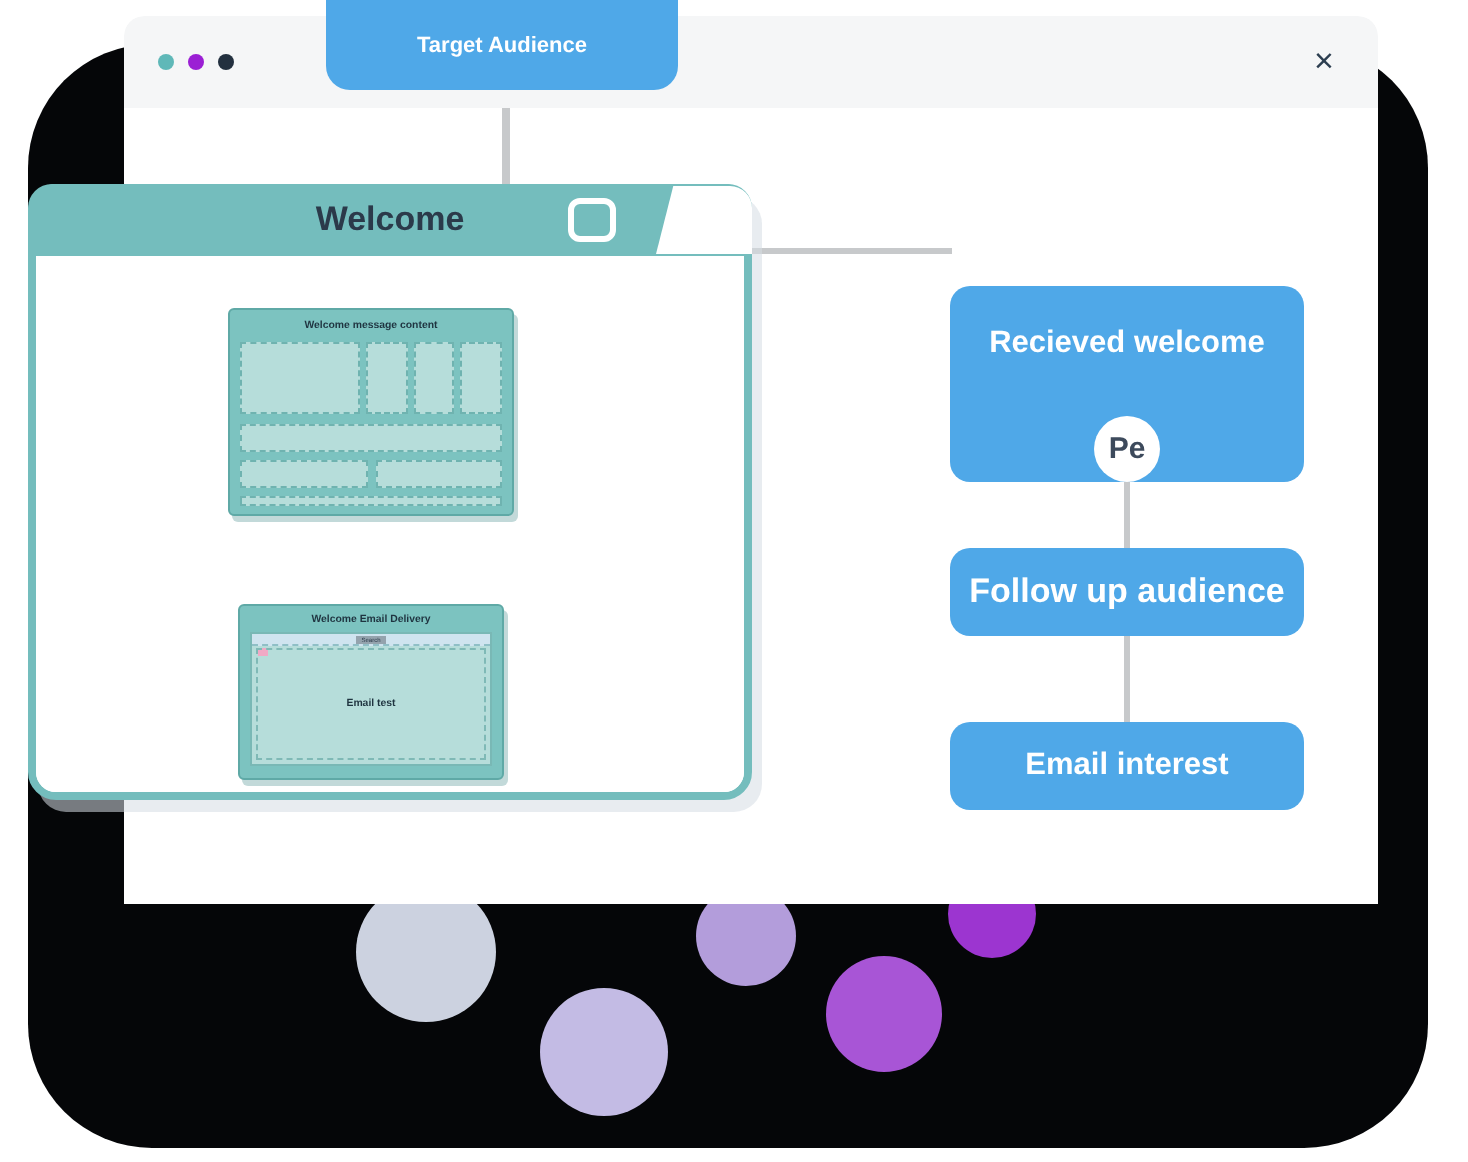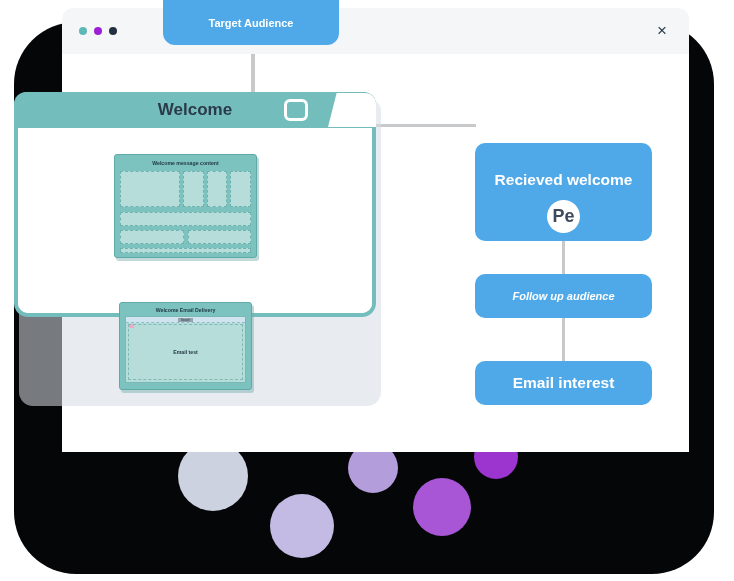--- a/index.html
+++ b/index.html
@@ -106,61 +106,60 @@
     width: 176px; height: 45px;
     font-size: 11px;
     border-radius: 0 0 12px 12px;
     z-index: 20;
   }
   .node-received {
     left: 413px; top: 89px;
     width: 177px; height: 98px;
     font-size: 15.5px;
     flex-direction: column;
-    justify-content: center;
+    justify-content: space-between;
     padding-top: 20px;
     box-sizing: border-box;
   }
   .badge-pe {
     margin-top: 11px;
     width: 33px; height: 33px;
     border-radius: 50%;
     background: #ffffff;
     color: #3d4a5c;
-    font-size: 18px;
+    font-size: 15px;
     font-weight: bold;
     display: flex;
     align-items: center;
     justify-content: center;
   }
   .node-follow {
     left: 413px; top: 220px;
     width: 177px; height: 44px;
-    font-size: 11px;
-    font-style: italic;
+    font-size: 17px;
   }
   .node-shown {
     left: 413px; top: 307px;
     width: 177px; height: 44px;
     font-size: 15.5px;
   }
 
   
   .welcome-shadow {
     position: absolute;
     left: 19px; top: 98px;
     width: 362px; height: 308px;
     background: #d5dde3;
     border-radius: 14px;
     opacity: .55;
   }
   .welcome-panel {
     position: absolute;
     left: 14px; top: 92px;
-    width: 362px; height: 225px;
+    width: 362px; height: 308px;
     background: #ffffff;
     border: 4px solid #74bdbd;
     border-radius: 14px;
     box-sizing: border-box;
     overflow: visible;
   }
   .welcome-header {
     position: absolute;
     left: -4px; top: -4px;
     width: 362px;

